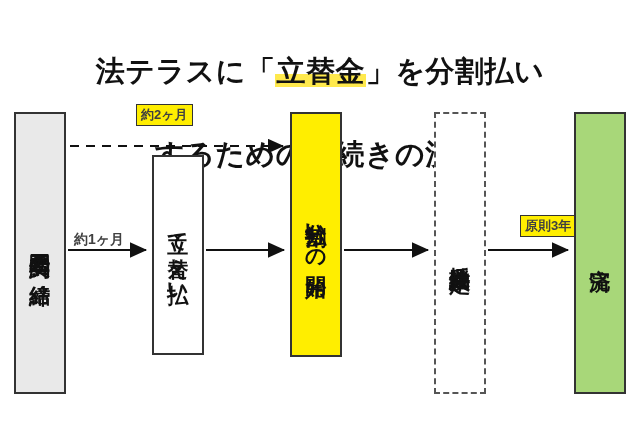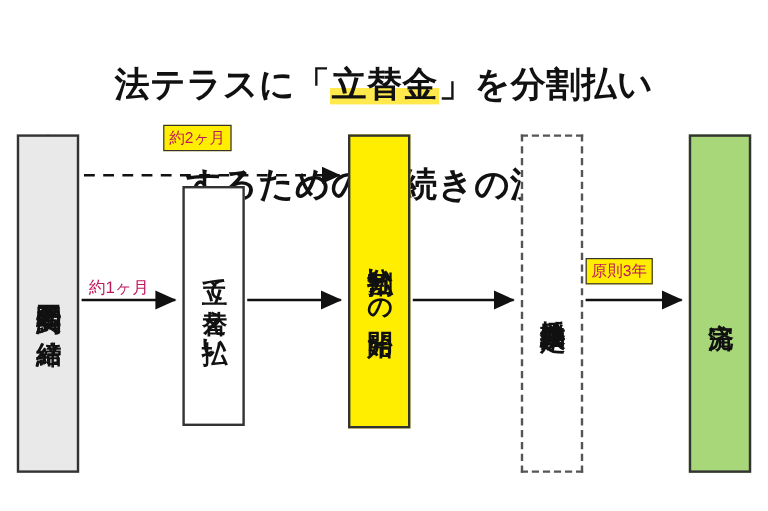--- a/index.html
+++ b/index.html
@@ -90,33 +90,33 @@
     top: 0;
     width: 640px;
     height: 426px;
     pointer-events: none;
   }
 
   
   .alabel {
     position: absolute;
     font-size: 14px;
-    font-weight: normal;
-    color: #be185d;
+    font-weight: bold;
+    color: #404040;
     white-space: nowrap;
   }
   .alabel.boxed {
     background: #ffee00;
     border: 1px solid #333333;
     padding: 1px 4px;
     font-size: 13px;
   }
   #label-2months { left: 136px; top: 104px; }
   #label-1month  { left: 74px;  top: 231px; }
-  #label-3years  { left: 488px; top: 215px; text-align: right; }
+  #label-3years  { left: 520px; top: 215px; text-align: right; }
 </style>
 </head>
 <body>
 
 <div id="stage">
 
   <div class="title">
     <div><span>法テラスに「</span><span class="hl">立替金</span><span>」を分割払い</span></div>
     <div>するための手続きの流れ</div>
   </div>

